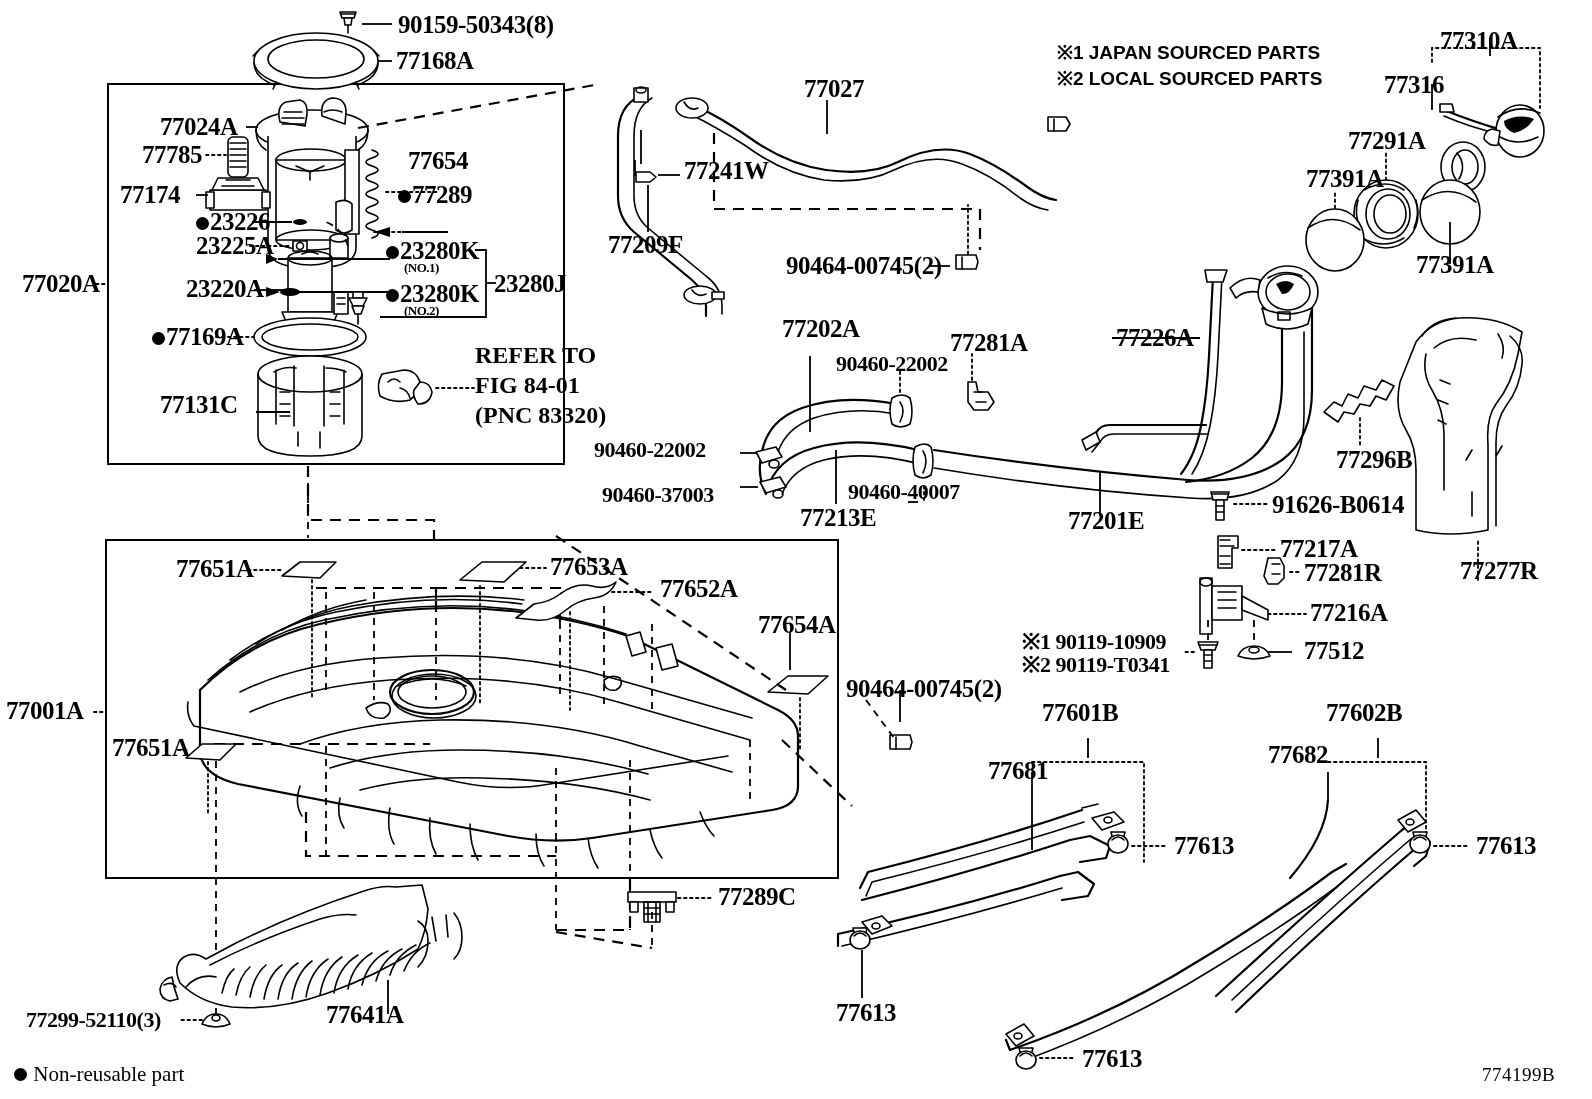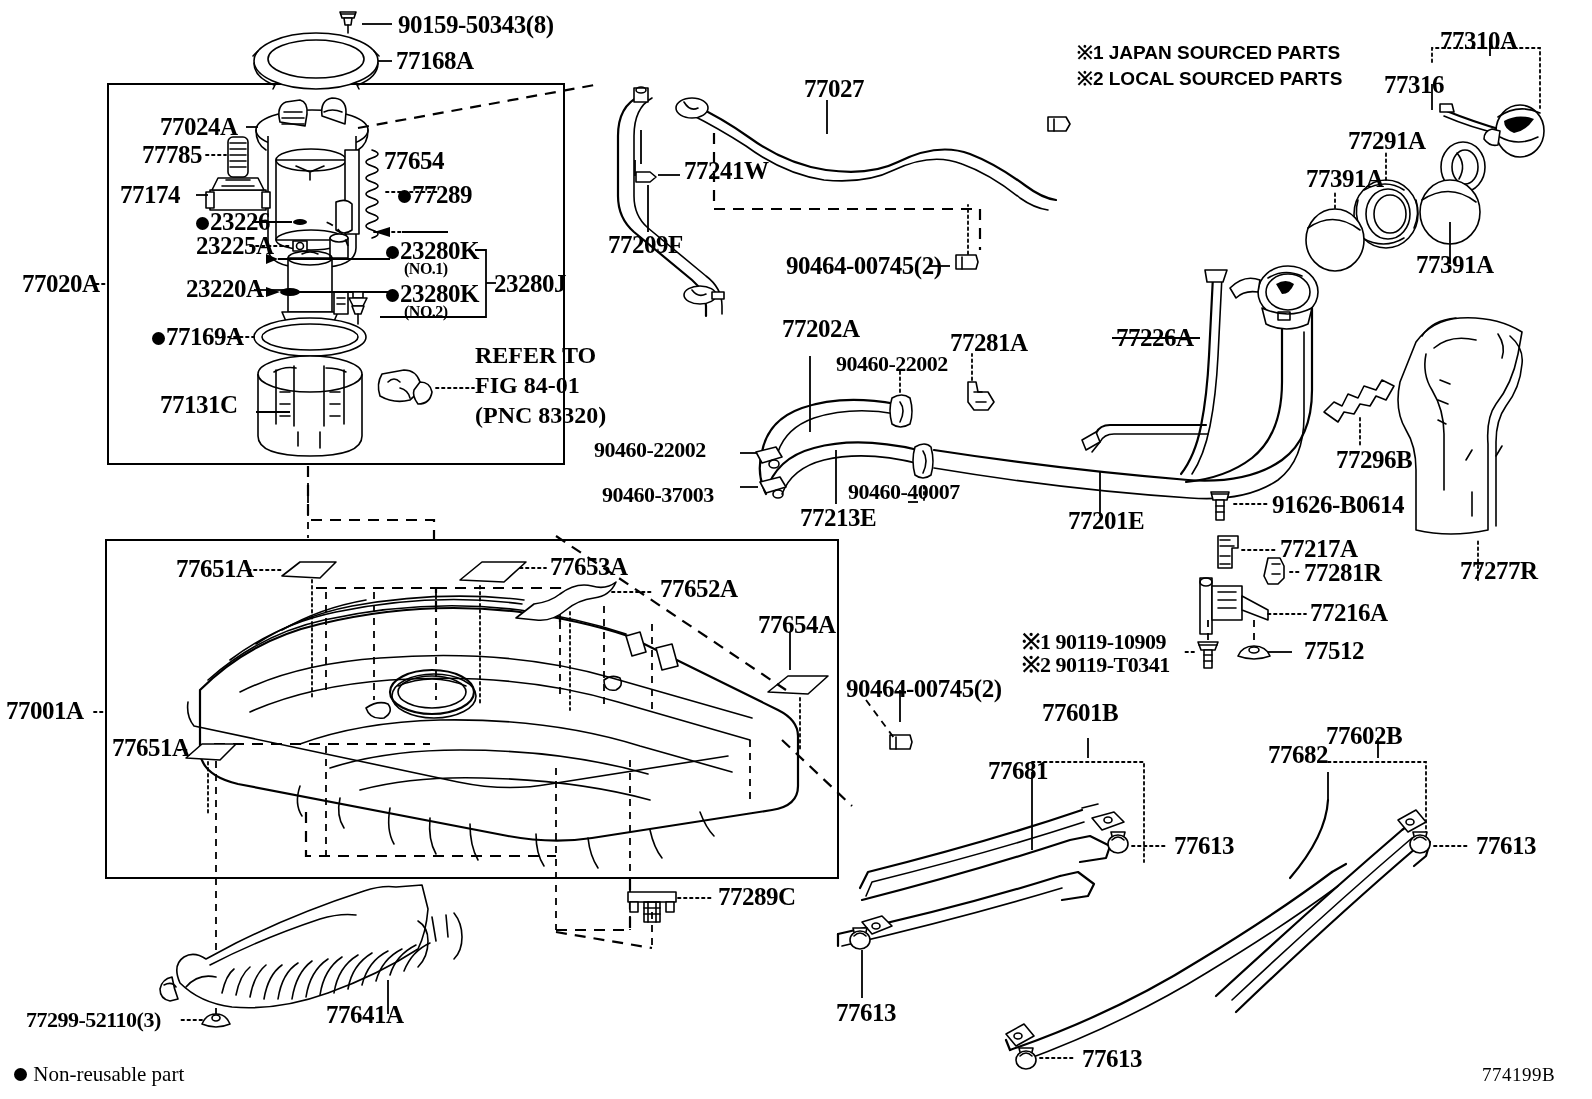--- a/index.html
+++ b/index.html
@@ -3,23 +3,23 @@
 <meta charset="utf-8">
 <style>
   html,body{margin:0;padding:0;background:#fff;}
   body{width:1592px;height:1099px;position:relative;overflow:hidden;
        font-family:"Liberation Serif",serif;color:#000;}
   #stage{position:absolute;left:0;top:0;width:1592px;height:1041px;}
   svg#art{position:absolute;left:0;top:0;width:1592px;height:1099px;}
   .lbl{position:absolute;white-space:nowrap;font-family:"Liberation Serif",serif;
        font-weight:bold;font-size:25px;letter-spacing:-0.5px;line-height:1.05;}
   .lbl.sm{font-size:22px;}
-  .lbl.xs{font-size:16px;}
+  .lbl.xs{font-size:13px;}
   .legend{position:absolute;white-space:nowrap;font-family:"Liberation Sans",sans-serif;
-          font-weight:bold;font-size:19px;line-height:1.35;letter-spacing:0px;margin-left:20px;}
+          font-weight:bold;font-size:19px;line-height:1.35;letter-spacing:0px;}
   .figno{position:absolute;font-family:"Liberation Serif",serif;font-size:19px;
          letter-spacing:0.5px;}
   .note{position:absolute;white-space:nowrap;font-family:"Liberation Serif",serif;
         font-size:21px;}
   .dot{display:inline-block;width:13px;height:13px;border-radius:50%;
        background:#000;vertical-align:0px;margin-right:1px;}
   .refer{position:absolute;white-space:nowrap;font-family:"Liberation Serif",serif;
          font-weight:bold;font-size:24px;line-height:1.25;letter-spacing:0px;margin-left:37px;}
 </style>
 </head>
@@ -587,21 +587,21 @@
 <div class="lbl" style="left:396px;top:48px">77168A</div>
 <div class="lbl" style="left:22px;top:271px">77020A</div>
 <div class="lbl" style="left:160px;top:114px">77024A</div>
 <div class="lbl" style="left:142px;top:142px">77785</div>
 <div class="lbl" style="left:120px;top:182px">77174</div>
 <div class="lbl" style="left:196px;top:209px"><span class="dot"></span><span>23226</span></div>
 <div class="lbl" style="left:196px;top:233px">23225A</div>
 <div class="lbl" style="left:186px;top:276px">23220A</div>
 <div class="lbl" style="left:152px;top:324px"><span class="dot"></span><span>77169A</span></div>
 <div class="lbl" style="left:160px;top:392px">77131C</div>
-<div class="lbl" style="left:384px;top:148px">77654</div>
+<div class="lbl" style="left:408px;top:148px">77654</div>
 <div class="lbl" style="left:398px;top:182px"><span class="dot"></span><span>77289</span></div>
 <div class="lbl" style="left:386px;top:238px"><span class="dot"></span><span>23280K</span></div>
 <div class="lbl xs" style="left:404px;top:261px">(NO.1)</div>
 <div class="lbl" style="left:386px;top:281px"><span class="dot"></span><span>23280K</span></div>
 <div class="lbl xs" style="left:404px;top:304px">(NO.2)</div>
 <div class="lbl" style="left:494px;top:271px">23280J</div>
 <div class="refer" style="left:438px;top:340px">
   <span>REFER TO</span><br>
   <span>FIG 84-01</span><br>
   <span>(PNC 83320)</span>
@@ -644,21 +644,21 @@
 <div class="lbl" style="left:550px;top:554px">77653A</div>
 <div class="lbl" style="left:660px;top:576px">77652A</div>
 <div class="lbl" style="left:758px;top:612px">77654A</div>
 <div class="lbl" style="left:846px;top:676px">90464-00745(2)</div>
 <div class="lbl" style="left:326px;top:1002px">77641A</div>
 <div class="lbl sm" style="left:26px;top:1008px">77299-52110(3)</div>
 <div class="lbl" style="left:718px;top:884px">77289C</div>
 
 <div class="lbl" style="left:1042px;top:700px">77601B</div>
 <div class="lbl" style="left:988px;top:758px">77681</div>
-<div class="lbl" style="left:1326px;top:723px">77602B</div>
+<div class="lbl" style="left:1326px;top:700px">77602B</div>
 <div class="lbl" style="left:1268px;top:742px">77682</div>
 <div class="lbl" style="left:1174px;top:833px">77613</div>
 <div class="lbl" style="left:1476px;top:833px">77613</div>
 <div class="lbl" style="left:836px;top:1000px">77613</div>
 <div class="lbl" style="left:1082px;top:1046px">77613</div>
 
 <div class="legend" style="left:1057px;top:40px">
   <span>※1 JAPAN SOURCED PARTS</span><br>
   <span>※2 LOCAL SOURCED PARTS</span>
 </div>

